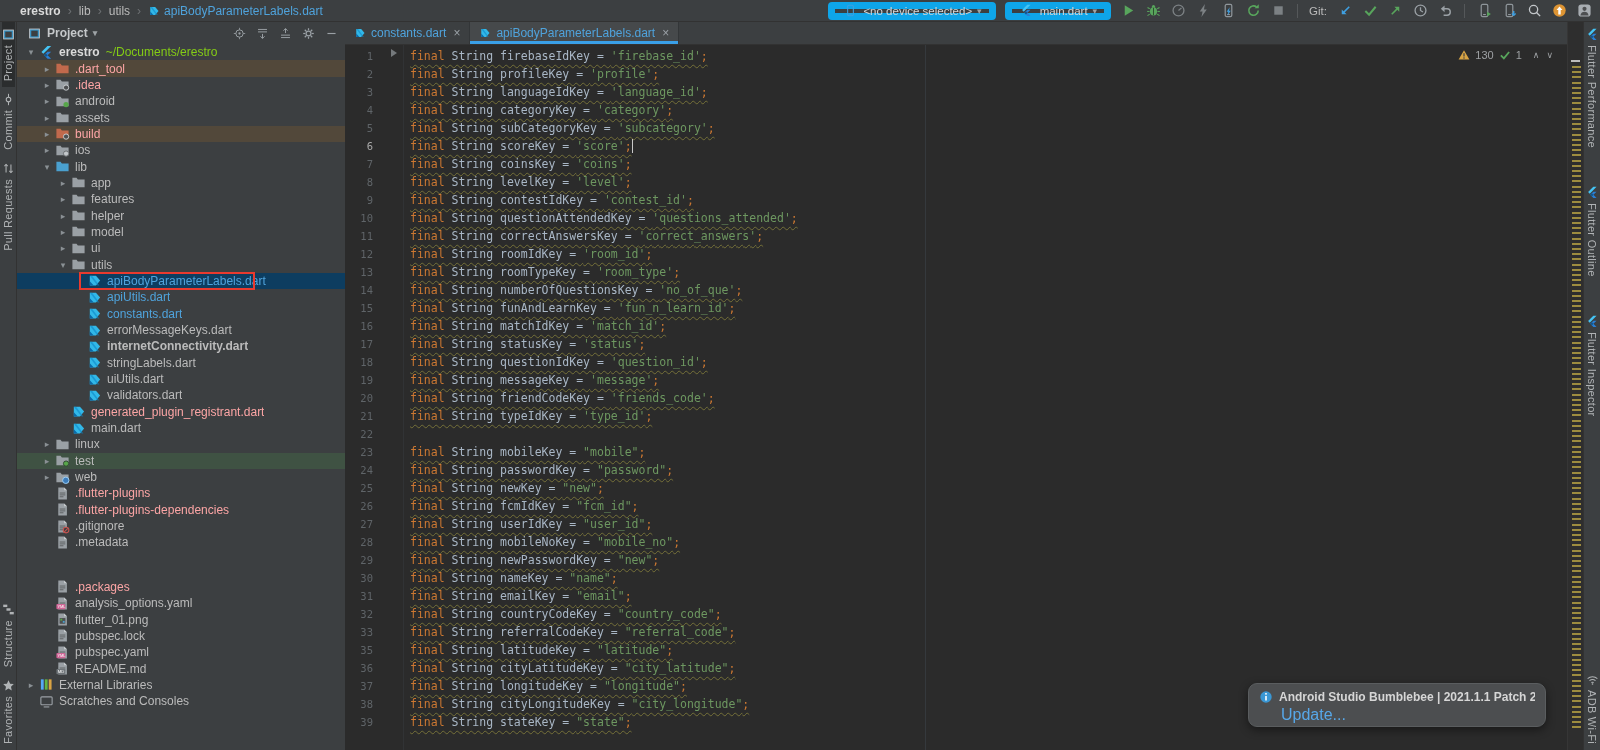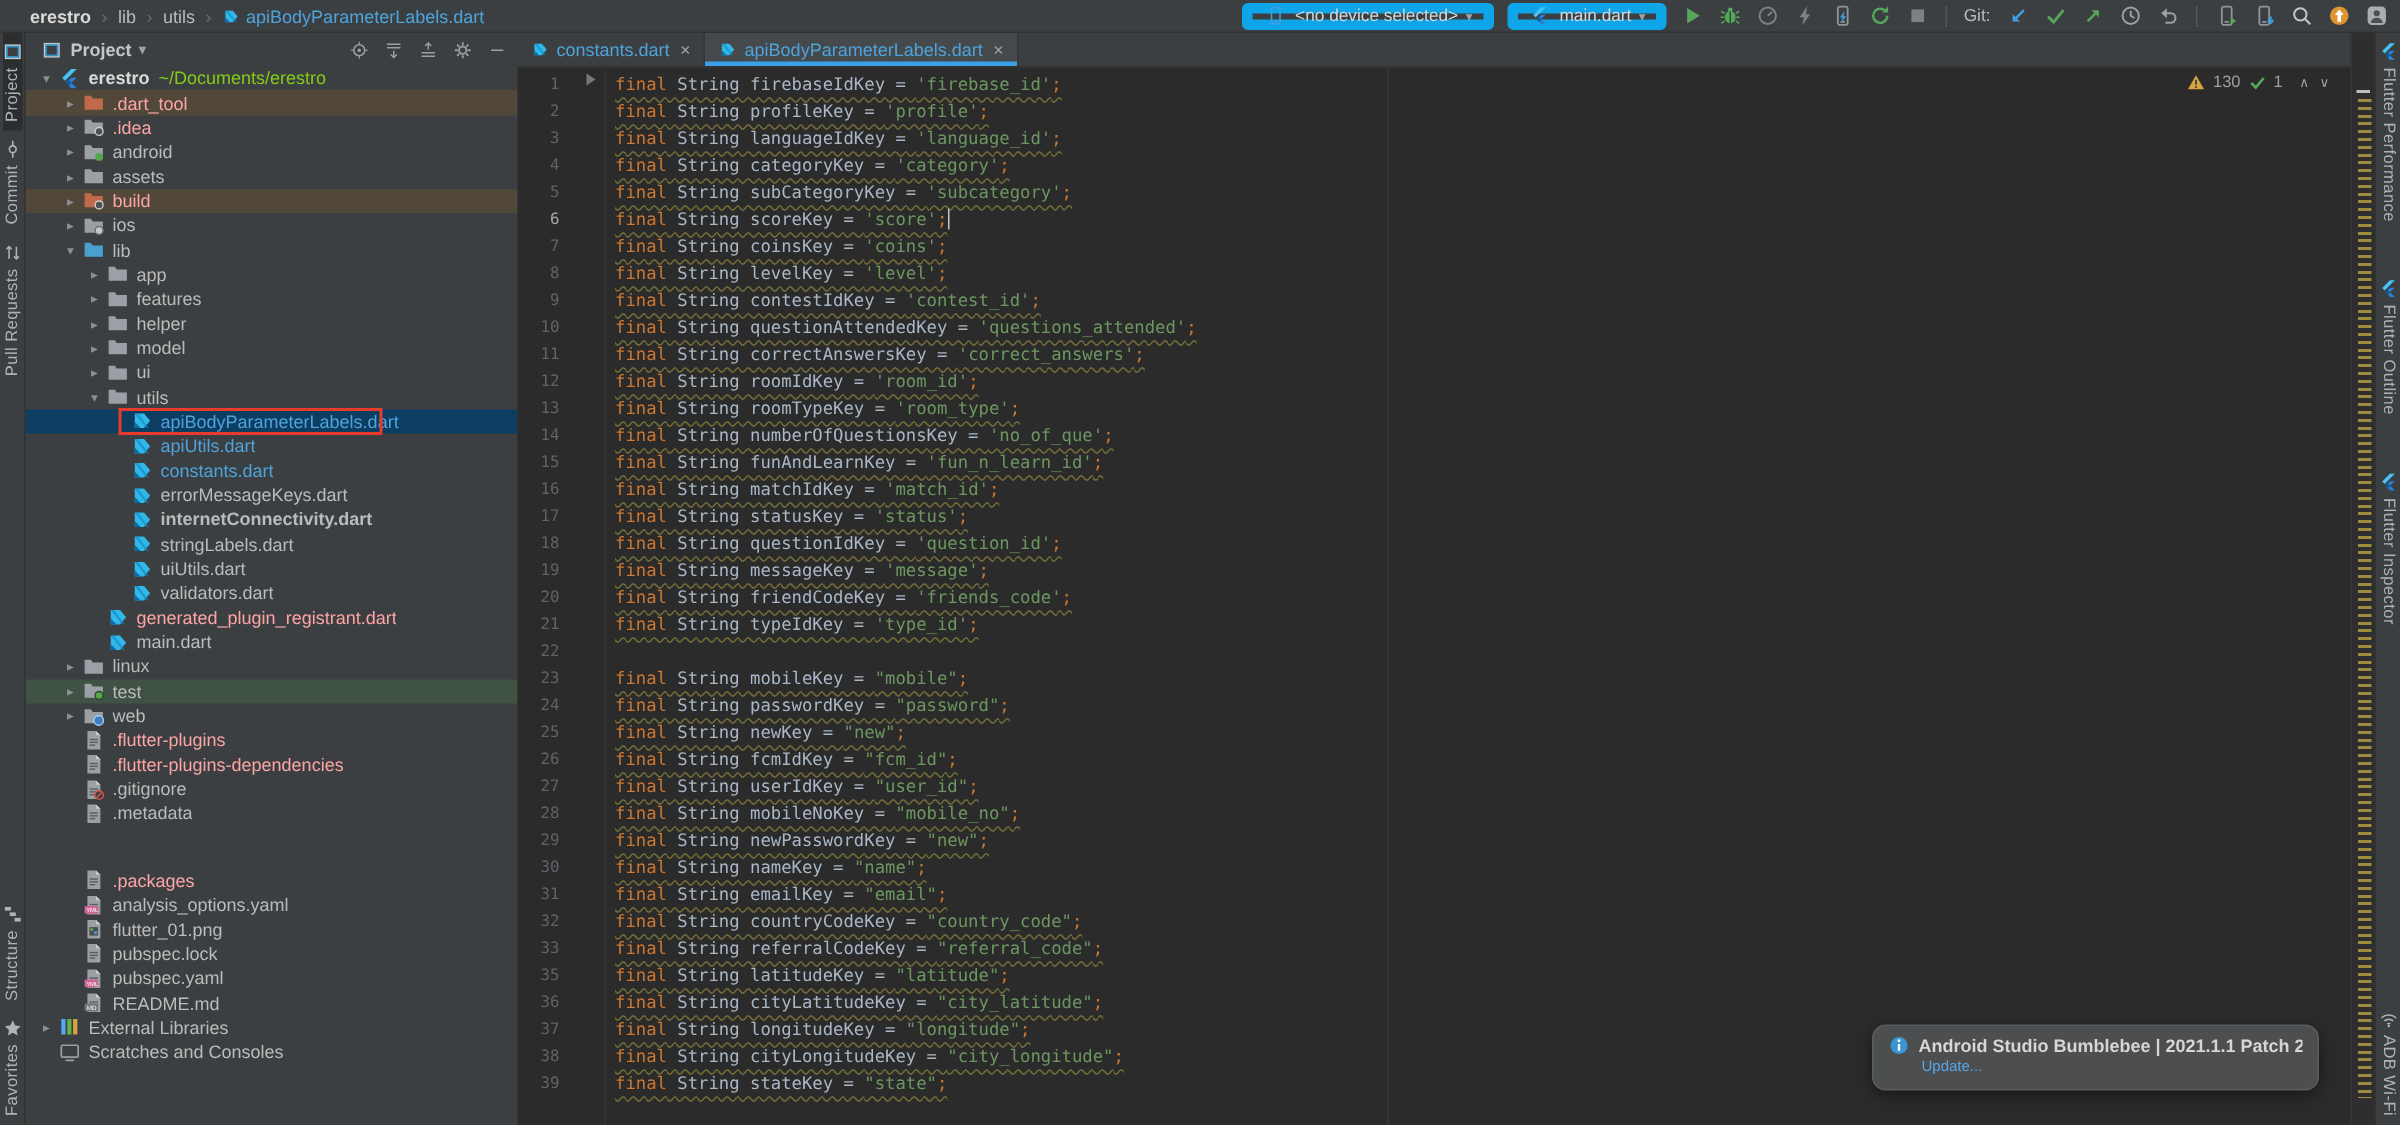--- a/index.html
+++ b/index.html
@@ -93,21 +93,21 @@
   .stripe-caret-mark { position:absolute; top:38px; left:3px; right:3px; height:2px; background:#bdbdbd; }
   .stripe-marks { position:absolute; top:44px; bottom:18px; left:3.5px; width:9px;
     background:repeating-linear-gradient(to bottom, #9d8c3f 0 2px, transparent 2px 5.2px); }
 
   
   .toast { position:absolute; right:54px; bottom:23px; width:298px; height:44px;
     background:#4c4e50; border:1px solid #5a5d5f; border-radius:9px; z-index:50;
     box-shadow:0 3px 10px rgba(0,0,0,.45); padding:6px 10px; overflow:hidden; }
   .toast-title { display:flex; align-items:center; gap:6px; font-size:12px; font-weight:bold;
     color:#d6d6d6; white-space:nowrap; overflow:hidden; }
-  .toast-action { margin-left:22px; margin-top:2px; font-size:10px; color:#57A7E8; }
+  .toast-action { margin-left:22px; margin-top:2px; font-size:16px; color:#57A7E8; }
 </style>
 </head>
 <body>
 
 <div class="topbar">
   <div class="crumbs">
       <span class="crumb-root">erestro</span>
       <span class="crumb-sep">›</span>
       <span class="">lib</span>
       <span class="crumb-sep">›</span>

